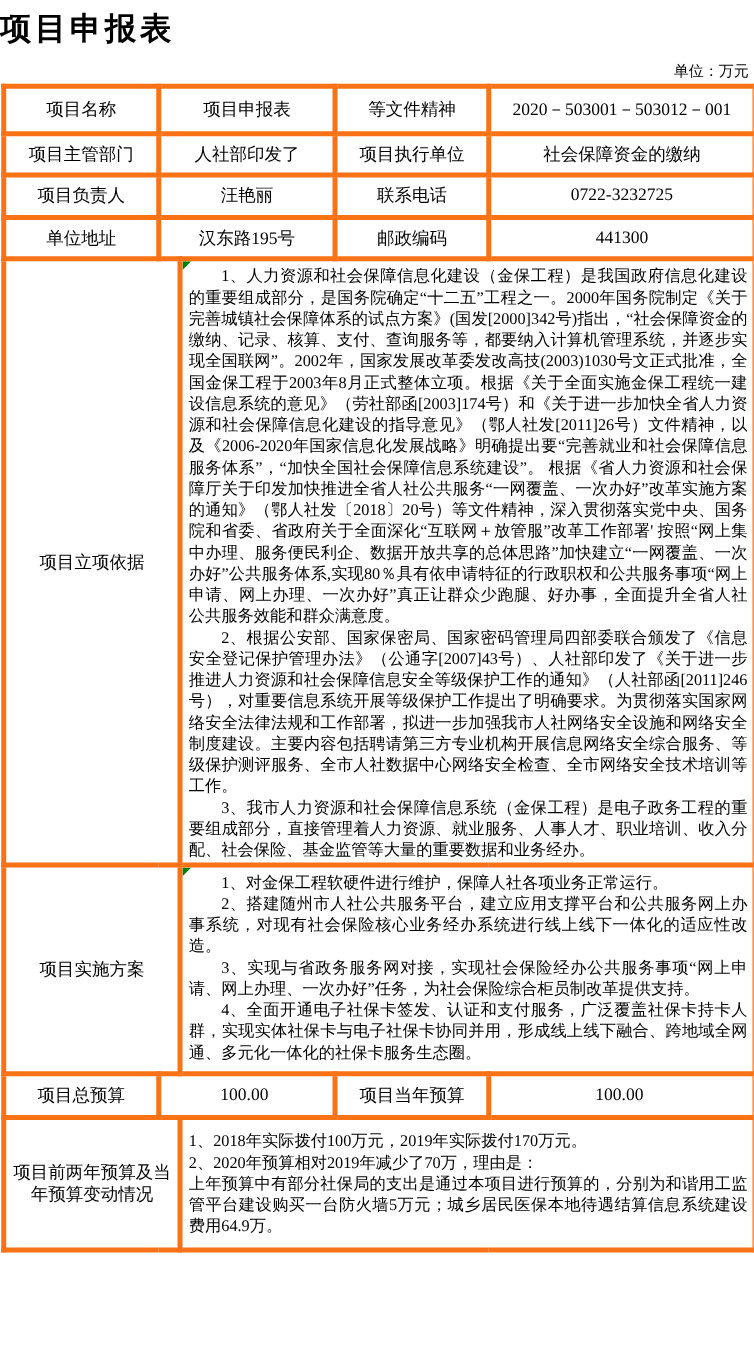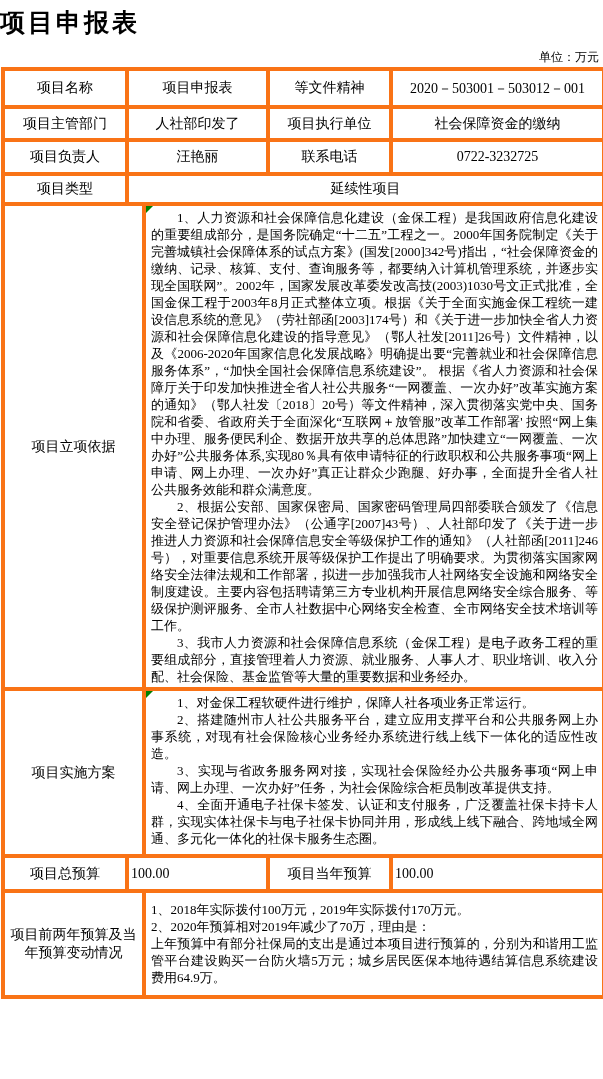--- a/index.html
+++ b/index.html
@@ -42,21 +42,21 @@
     text-align:left;
     vertical-align:top;
     padding:3px 4px 2px 5px;
     font-size:13px;
     line-height:17px;
     position:relative;
   }
   td.bigtext p{margin:0;text-align:justify;}
   td.bigtext.indent p{text-indent:2em;}
   td.num{
-    text-align:left;
+    text-align:center;
     padding-right:6px;
   }
   .code-wrap{
     display:inline-block;
     max-width:180px;
     word-break:break-all;
     line-height:17px;
   }
   .flag{
     position:absolute;
@@ -99,26 +99,28 @@
       <td>社会保障资金的缴纳</td>
     </tr>
 
     <tr style="height:34px">
       <td>项目负责人</td>
       <td colspan="2">汪艳丽</td>
       <td>联系电话</td>
       <td>0722-3232725</td>
     </tr>
 
+    <tr style="height:33px">
+      <td>单位地址</td>
+      <td colspan="2">汉东路195号</td>
+      <td>邮政编码</td>
+      <td>441300</td>
+    </tr>
 
 
-    <tr style="height:30px">
-      <td>项目类型</td>
-      <td colspan="4">延续性项目</td>
-    </tr>
 
 
     <tr style="height:468px">
       <td colspan="2">项目立项依据</td>
       <td colspan="3" class="bigtext indent">
         <span class="flag"></span>
         <p>1、人力资源和社会保障信息化建设（金保工程）是我国政府信息化建设的重要组成部分，是国务院确定“十二五”工程之一。2000年国务院制定《关于完善城镇社会保障体系的试点方案》(国发[2000]342号)指出，“社会保障资金的缴纳、记录、核算、支付、查询服务等，都要纳入计算机管理系统，并逐步实现全国联网”。2002年，国家发展改革委发改高技(2003)1030号文正式批准，全国金保工程于2003年8月正式整体立项。根据《关于全面实施金保工程统一建设信息系统的意见》（劳社部函[2003]174号）和《关于进一步加快全省人力资源和社会保障信息化建设的指导意见》（鄂人社发[2011]26号）文件精神，以及《2006-2020年国家信息化发展战略》明确提出要“完善就业和社会保障信息服务体系”，“加快全国社会保障信息系统建设”。 根据《省人力资源和社会保障厅关于印发加快推进全省人社公共服务“一网覆盖、一次办好”改革实施方案的通知》（鄂人社发〔2018〕20号）等文件精神，深入贯彻落实党中央、国务院和省委、省政府关于全面深化“互联网＋放管服”改革工作部署' 按照“网上集中办理、服务便民利企、数据开放共享的总体思路”加快建立“一网覆盖、一次办好”公共服务体系,实现80％具有依申请特征的行政职权和公共服务事项“网上申请、网上办理、一次办好”真正让群众少跑腿、好办事，全面提升全省人社公共服务效能和群众满意度。</p>
         <p>2、根据公安部、国家保密局、国家密码管理局四部委联合颁发了《信息安全登记保护管理办法》（公通字[2007]43号）、人社部印发了《关于进一步推进人力资源和社会保障信息安全等级保护工作的通知》（人社部函[2011]246号），对重要信息系统开展等级保护工作提出了明确要求。为贯彻落实国家网络安全法律法规和工作部署，拟进一步加强我市人社网络安全设施和网络安全制度建设。主要内容包括聘请第三方专业机构开展信息网络安全综合服务、等级保护测评服务、全市人社数据中心网络安全检查、全市网络安全技术培训等工作。</p>
         <p>3、我市人力资源和社会保障信息系统（金保工程）是电子政务工程的重要组成部分，直接管理着人力资源、就业服务、人事人才、职业培训、收入分配、社会保险、基金监管等大量的重要数据和业务经办。</p>
       </td>

